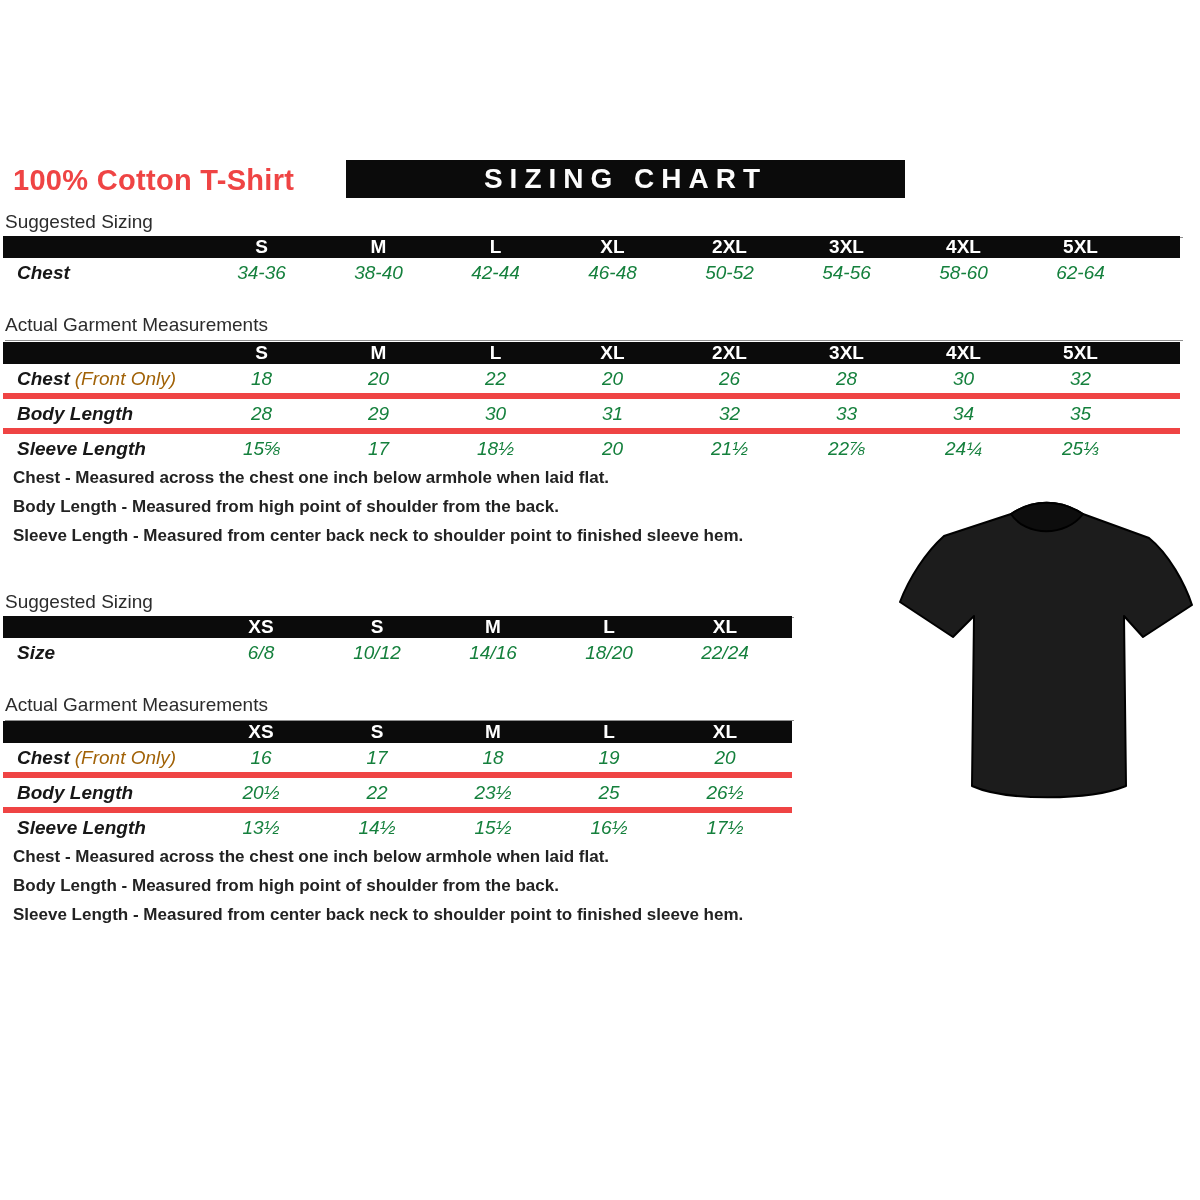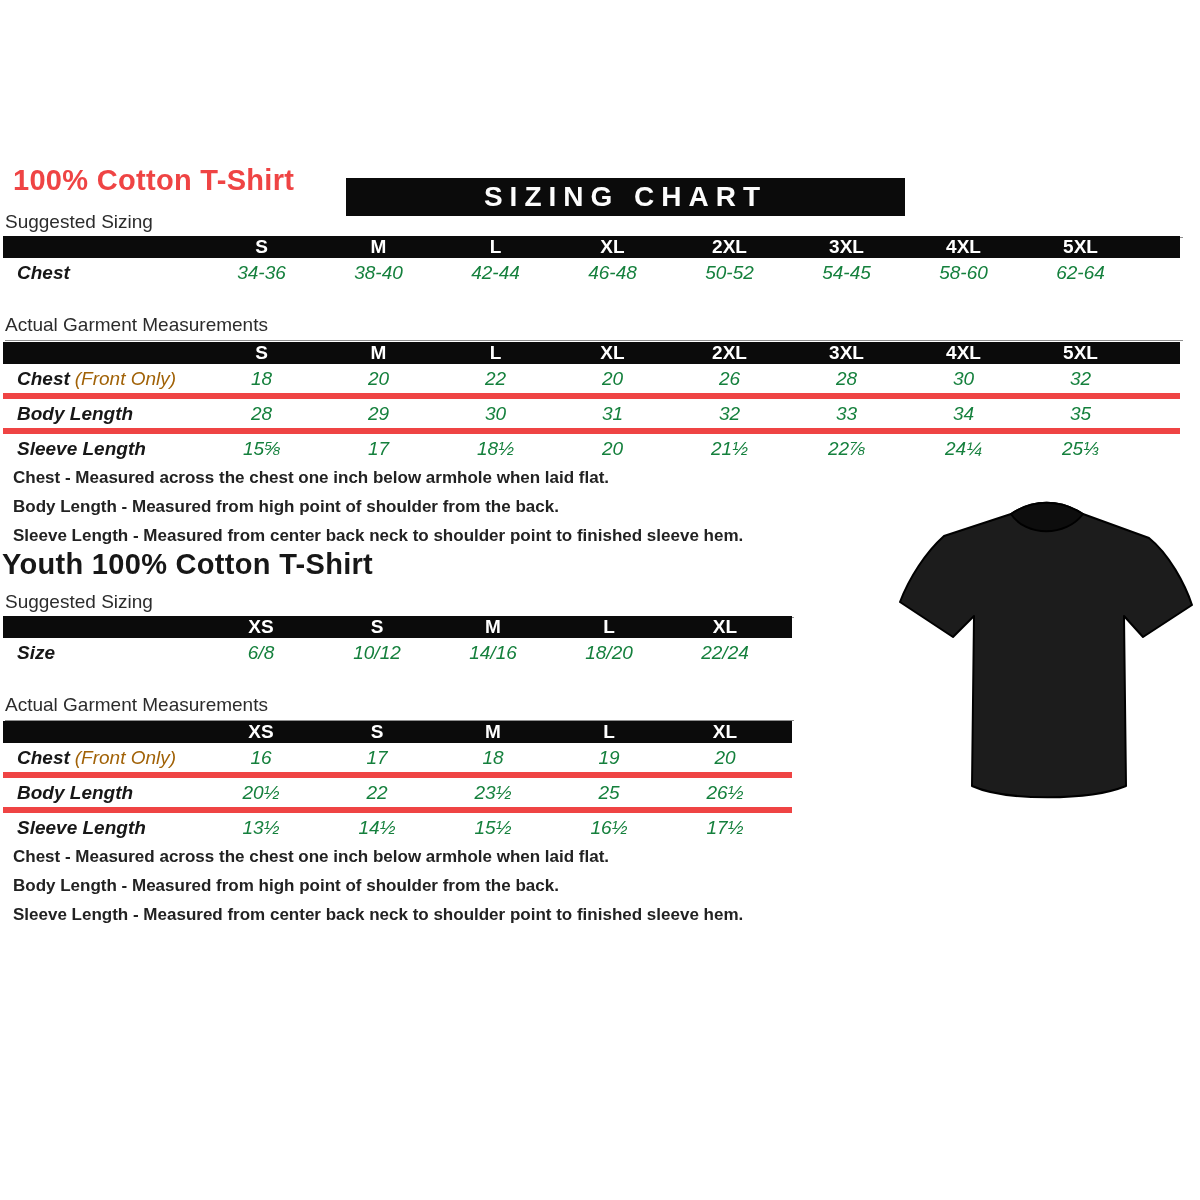--- a/index.html
+++ b/index.html
@@ -5,21 +5,21 @@
   html,body { margin:0; padding:0; background:#fff; }
   .canvas {
     position:relative; width:1200px; height:1200px; background:#ffffff;
     font-family:"Liberation Sans", sans-serif; color:#1e1e1e; overflow:hidden;
   }
   .page-title {
     position:absolute; left:13px; top:164px; margin:0;
     font-size:29px; font-weight:700; color:#ef4444; letter-spacing:0.3px;
   }
   .banner {
-    position:absolute; left:346px; top:178px; width:559px; height:38px;
+    position:absolute; left:346px; top:160px; width:559px; height:38px;
     background:#0b0b0b; display:flex; align-items:center; justify-content:center;
   }
   .banner span {
     color:#fcfcfc; font-weight:700; font-size:28px; letter-spacing:7px;
   }
   .youth-title {
     position:absolute; left:2px; top:548px; margin:0;
     font-size:29px; font-weight:700; color:#171717; letter-spacing:0.3px;
   }
   .sec-heading {
@@ -69,21 +69,21 @@
       <span>5XL</span>
       <span></span>
     </div>
     <div class="trow adult-grid">
       <span class="lbl"><span>Chest</span><span class="suffix"></span></span>
       <span class="val">34-36</span>
       <span class="val">38-40</span>
       <span class="val">42-44</span>
       <span class="val">46-48</span>
       <span class="val">50-52</span>
-      <span class="val">54-45</span>
+      <span class="val">54-56</span>
       <span class="val">58-60</span>
       <span class="val">62-64</span>
       <span></span>
     </div>
   </div>
 
   <div class="sec-heading" style="top:314px;">Actual Garment Measurements</div>
 
   <div class="tbl" style="top:342px;">
     <div class="hdr adult-grid">
@@ -135,21 +135,20 @@
       <span></span>
     </div>
   </div>
 
   <div class="notes" style="top:463px;">
     <div>Chest - Measured across the chest one inch below armhole when laid flat.</div>
     <div>Body Length - Measured from high point of shoulder from the back.</div>
     <div>Sleeve Length - Measured from center back neck to shoulder point to finished sleeve hem.</div>
   </div>
 
-  <h2 class="youth-title">Youth 100% Cotton T-Shirt</h2>
 
   <div class="sec-heading narrow" style="top:591px;">Suggested Sizing</div>
 
   <div class="tbl" style="top:616px;">
     <div class="hdr youth-grid">
       <span></span>
       <span>XS</span>
       <span>S</span>
       <span>M</span>
       <span>L</span>

